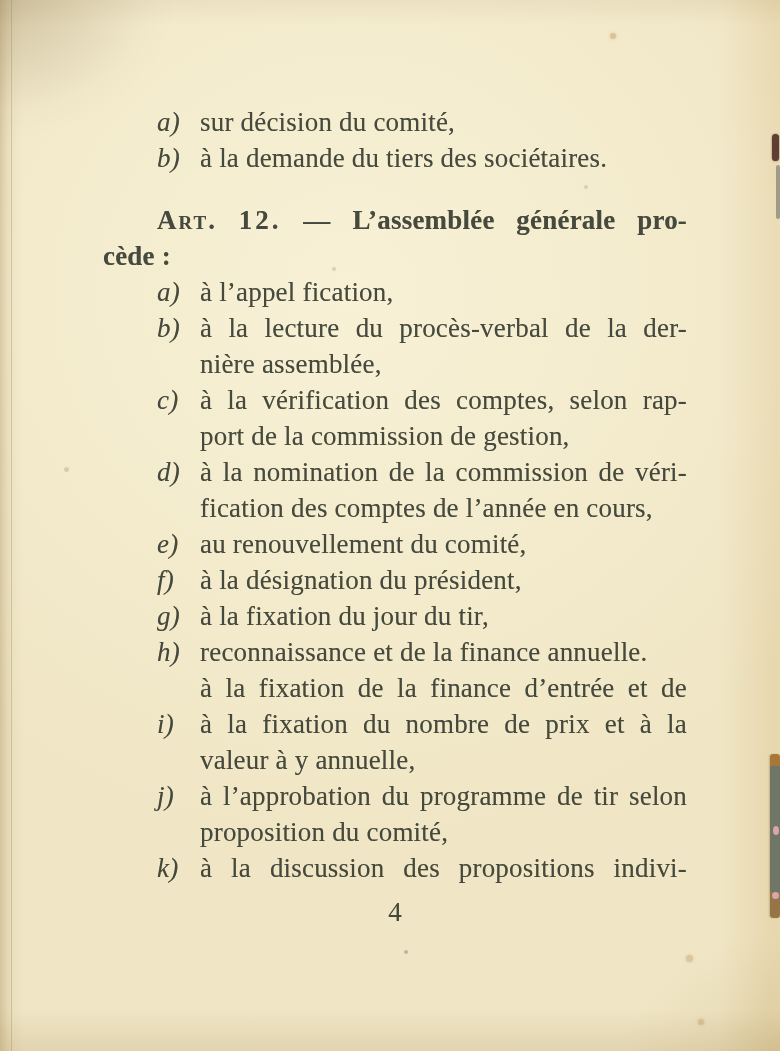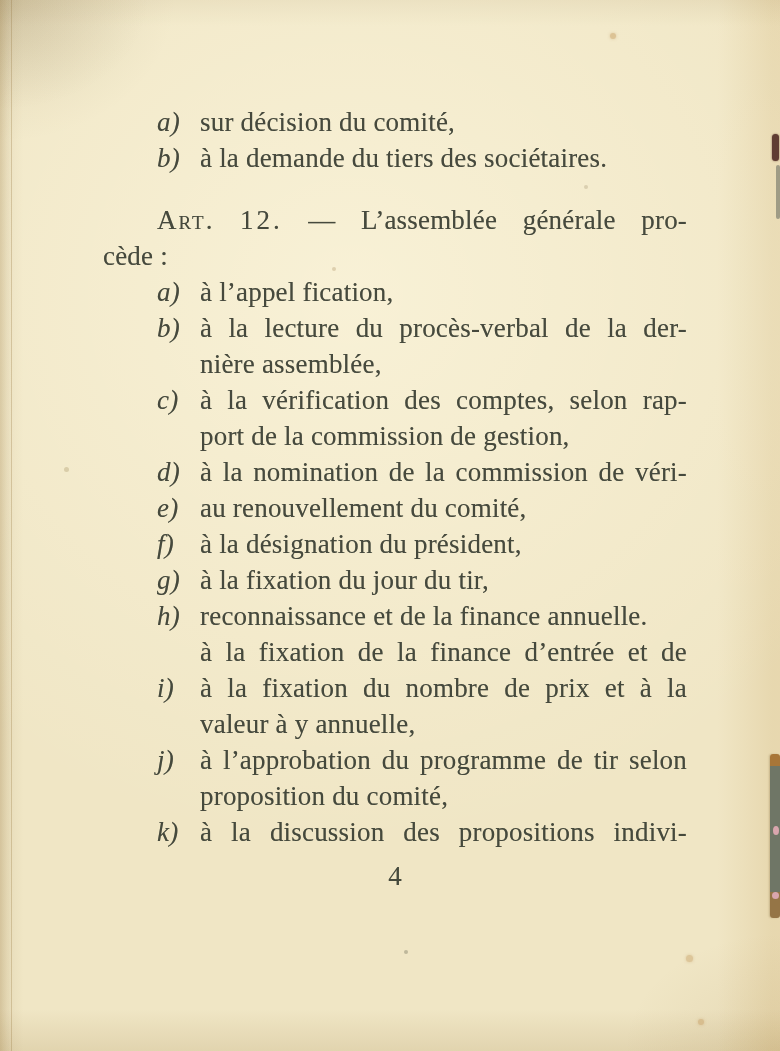--- a/index.html
+++ b/index.html
@@ -25,21 +25,21 @@
     width: 584px;
     font-size: 27px;
     line-height: 36px;
     letter-spacing: .2px;
     text-shadow: 0 0 .6px rgba(62,67,55,.45);
   }
   .list { margin-left: 54px; width: 530px; }
   .item { position: relative; padding-left: 43px; }
   .item .label { position: absolute; left: 0; top: 0; font-style: italic; }
   .j { text-align: justify; text-align-last: justify; }
-  .heading { margin-top: 26px; }
+  .heading { margin-top: 26px; font-weight: bold; }
   .h1 { margin-left: 54px; }
   .sc { font-variant: small-caps; letter-spacing: 2px; }
   .num { letter-spacing: 3px; }
   .pagenum { margin-top: 8px; text-align: center; }
 
   
   .d { position: absolute; pointer-events: none; }
   .edge-left {
     left: 0; top: 0; width: 11px; height: 100%;
     background: linear-gradient(to right, rgba(160,128,70,.22), rgba(160,128,70,.06) 60%, rgba(160,128,70,0));
@@ -112,20 +112,21 @@
           <div class="line">nière assemblée,</div>
         </div>
         <div class="item">
           <span class="label">c)</span>
           <div class="line j">à la vérification des comptes, selon rap-</div>
           <div class="line">port de la commission de gestion,</div>
         </div>
         <div class="item">
           <span class="label">d)</span>
           <div class="line j">à la nomination de la commission de véri-</div>
+          <div class="line">fication des comptes de l’année en cours,</div>
         </div>
         <div class="item">
           <span class="label">e)</span>
           <div class="line">au renouvellement du comité,</div>
         </div>
         <div class="item">
           <span class="label">f)</span>
           <div class="line">à la désignation du président,</div>
         </div>
         <div class="item">

